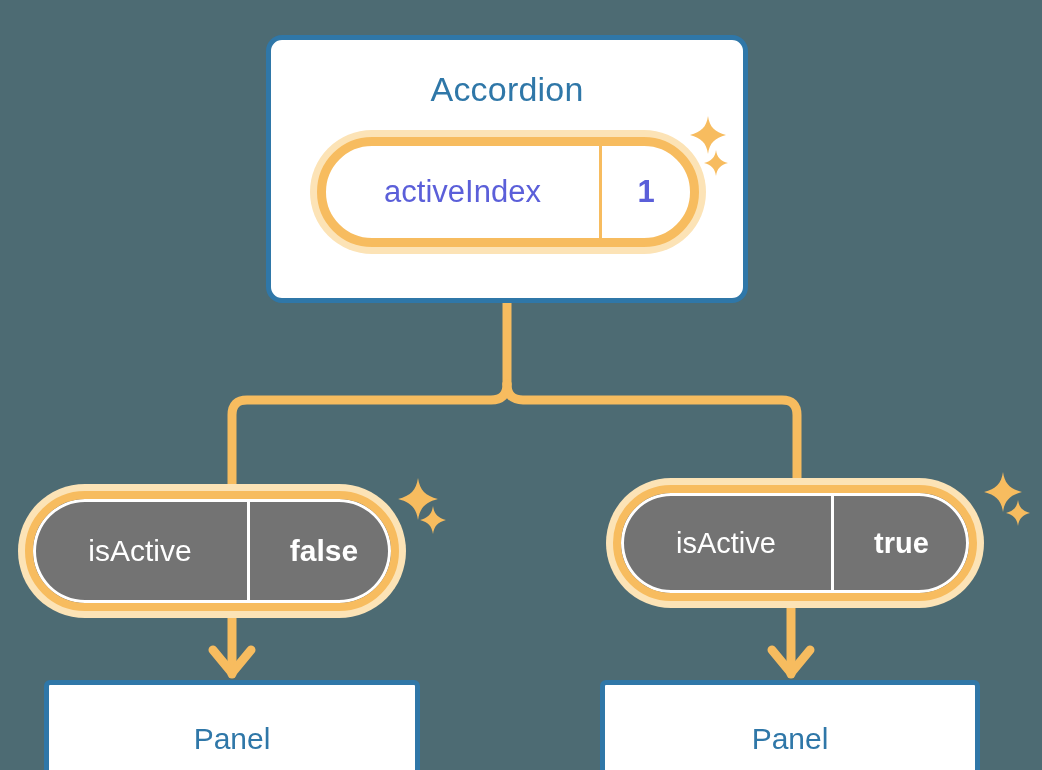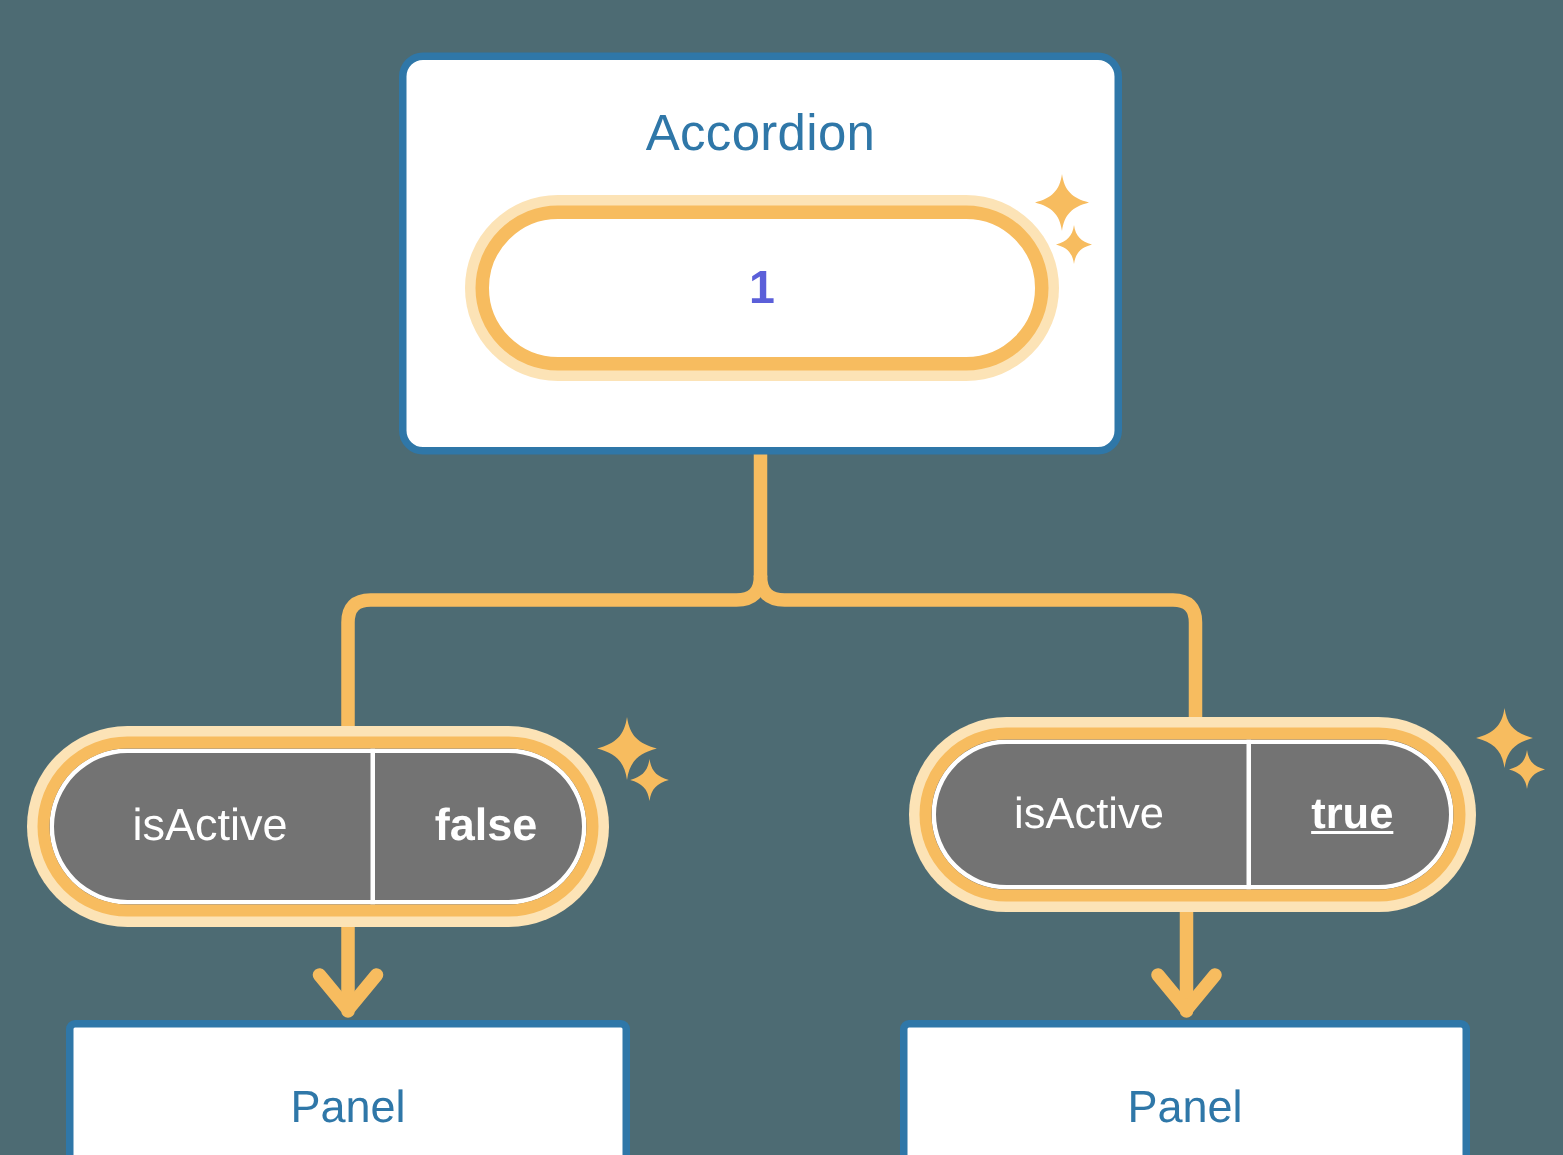--- a/index.html
+++ b/index.html
@@ -141,21 +141,21 @@
   #pill-isactive-left .pill-val { flex: 1 1 auto; padding-left: 31px; }
 
   #pill-isactive-right {
     left: 606px;
     top: 446px;
     width: 378px;
     height: 130px;
     font-size: 29px;
   }
   #pill-isactive-right .pill-key { flex: 0 0 213px; }
-  #pill-isactive-right .pill-val { flex: 1 1 auto; text-decoration: underline; }
+  #pill-isactive-right .pill-val { flex: 1 1 auto; }
 
   
   .sparkle {
     position: absolute;
     pointer-events: none;
   }
   .sparkle svg { display: block; }
 </style>
 </head>
 <body>
@@ -182,20 +182,21 @@
       <path d="M 772 618 L 791 641 L 810 618"></path>
     </g>
   </svg>
 
   <div class="card" id="accordion-card">
     <div class="card-title">Accordion</div>
   </div>
 
   <div class="pill pill--light" id="pill-activeindex">
     <div class="pill-inner">
+      <div class="pill-cell pill-key">activeIndex</div>
       <div class="pill-cell pill-val">1</div>
     </div>
   </div>
 
   <div class="sparkle" style="left:690px; top:84px;">
     <svg width="36" height="38" viewBox="0 0 36 38" aria-hidden="true">
       <path d="M18 0 C19.6 11.2 24.8 16.0 36 19 C24.8 22.0 19.6 26.8 18 38 C16.4 26.8 11.2 22.0 0 19 C11.2 16.0 16.4 11.2 18 0 Z" fill="#f7bc5f"></path>
     </svg>
   </div>
   <div class="sparkle" style="left:704px; top:118px;">

